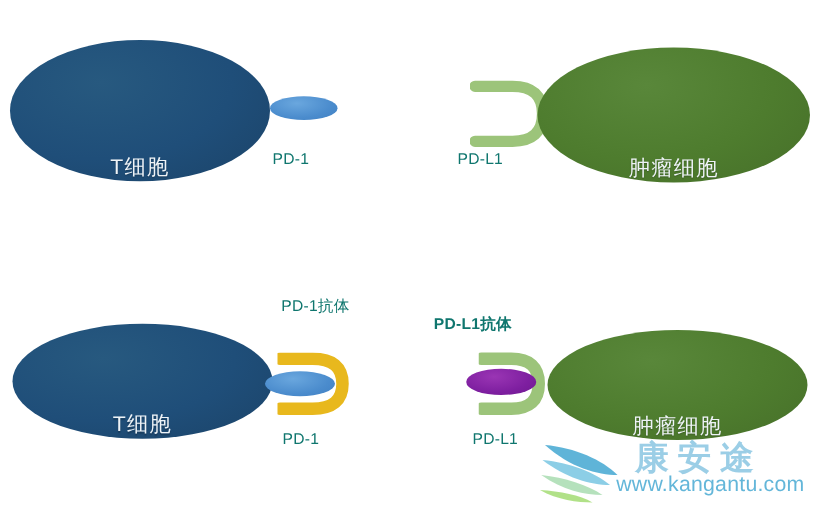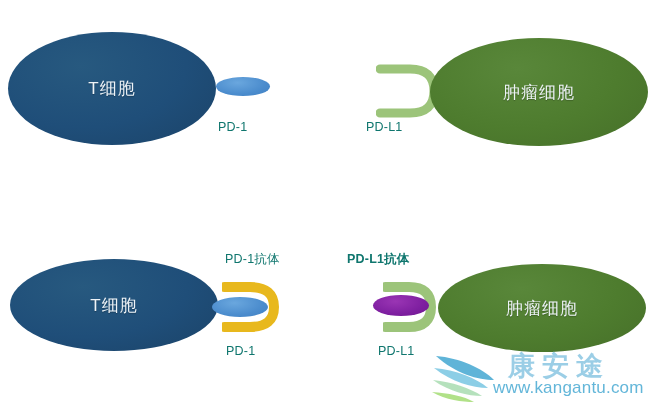--- a/index.html
+++ b/index.html
@@ -17,21 +17,21 @@
     height: 404px;
     background: #ffffff;
     overflow: hidden;
   }
 
   
   .cell {
     position: absolute;
     border-radius: 50%;
     display: flex;
-    align-items: center;
+    align-items: flex-end;
     justify-content: center;
     box-sizing: border-box;
   }
   .cell-label {
     color: #eef3f7;
     font-size: 17px;
     letter-spacing: 1px;
     text-shadow: 0 1px 1px rgba(0,0,0,0.25);
     white-space: nowrap;
     pointer-events: none;
@@ -126,21 +126,21 @@
   <div class="cell cell-t" style="left:10px; top:259px; width:208px; height:92px;">
     <span class="cell-label">T细胞</span>
   </div>
 
   <svg class="arm" style="left:222px; top:282px;" width="60" height="50" viewBox="0 0 60 50">
     <path d="M2 5 L28 5 Q52 5 52 25 Q52 45 28 45 L2 45" fill="none" stroke="#e8b81d" stroke-width="10" stroke-linecap="round" stroke-linejoin="round"></path>
   </svg>
 
   <div class="pd1-ellipse" style="left:212px; top:297px; width:56px; height:20px;"></div>
 
-  <div class="tag" style="left:225px; top:251px;text-align:center;">PD-1抗体</div>
+  <div class="tag" style="left:225px; top:237px;text-align:center;">PD-1抗体</div>
 
   <div class="tag" style="left:226px; top:344px;">PD-1</div>
 
   <svg class="arm" style="left:383px; top:281px;" width="56" height="52" viewBox="0 0 56 52">
     <path d="M2 6 L26 6 Q48 6 48 26 Q48 46 26 46 L2 46" fill="none" stroke="#9cc47a" stroke-width="10" stroke-linecap="round" stroke-linejoin="round"></path>
   </svg>
 
   <div class="pdl1-ellipse-purple" style="left:373px; top:295px; width:56px; height:21px;"></div>
 
   <div class="tag" style="left:347px; top:251px;font-weight:bold;">PD-L1抗体</div>

